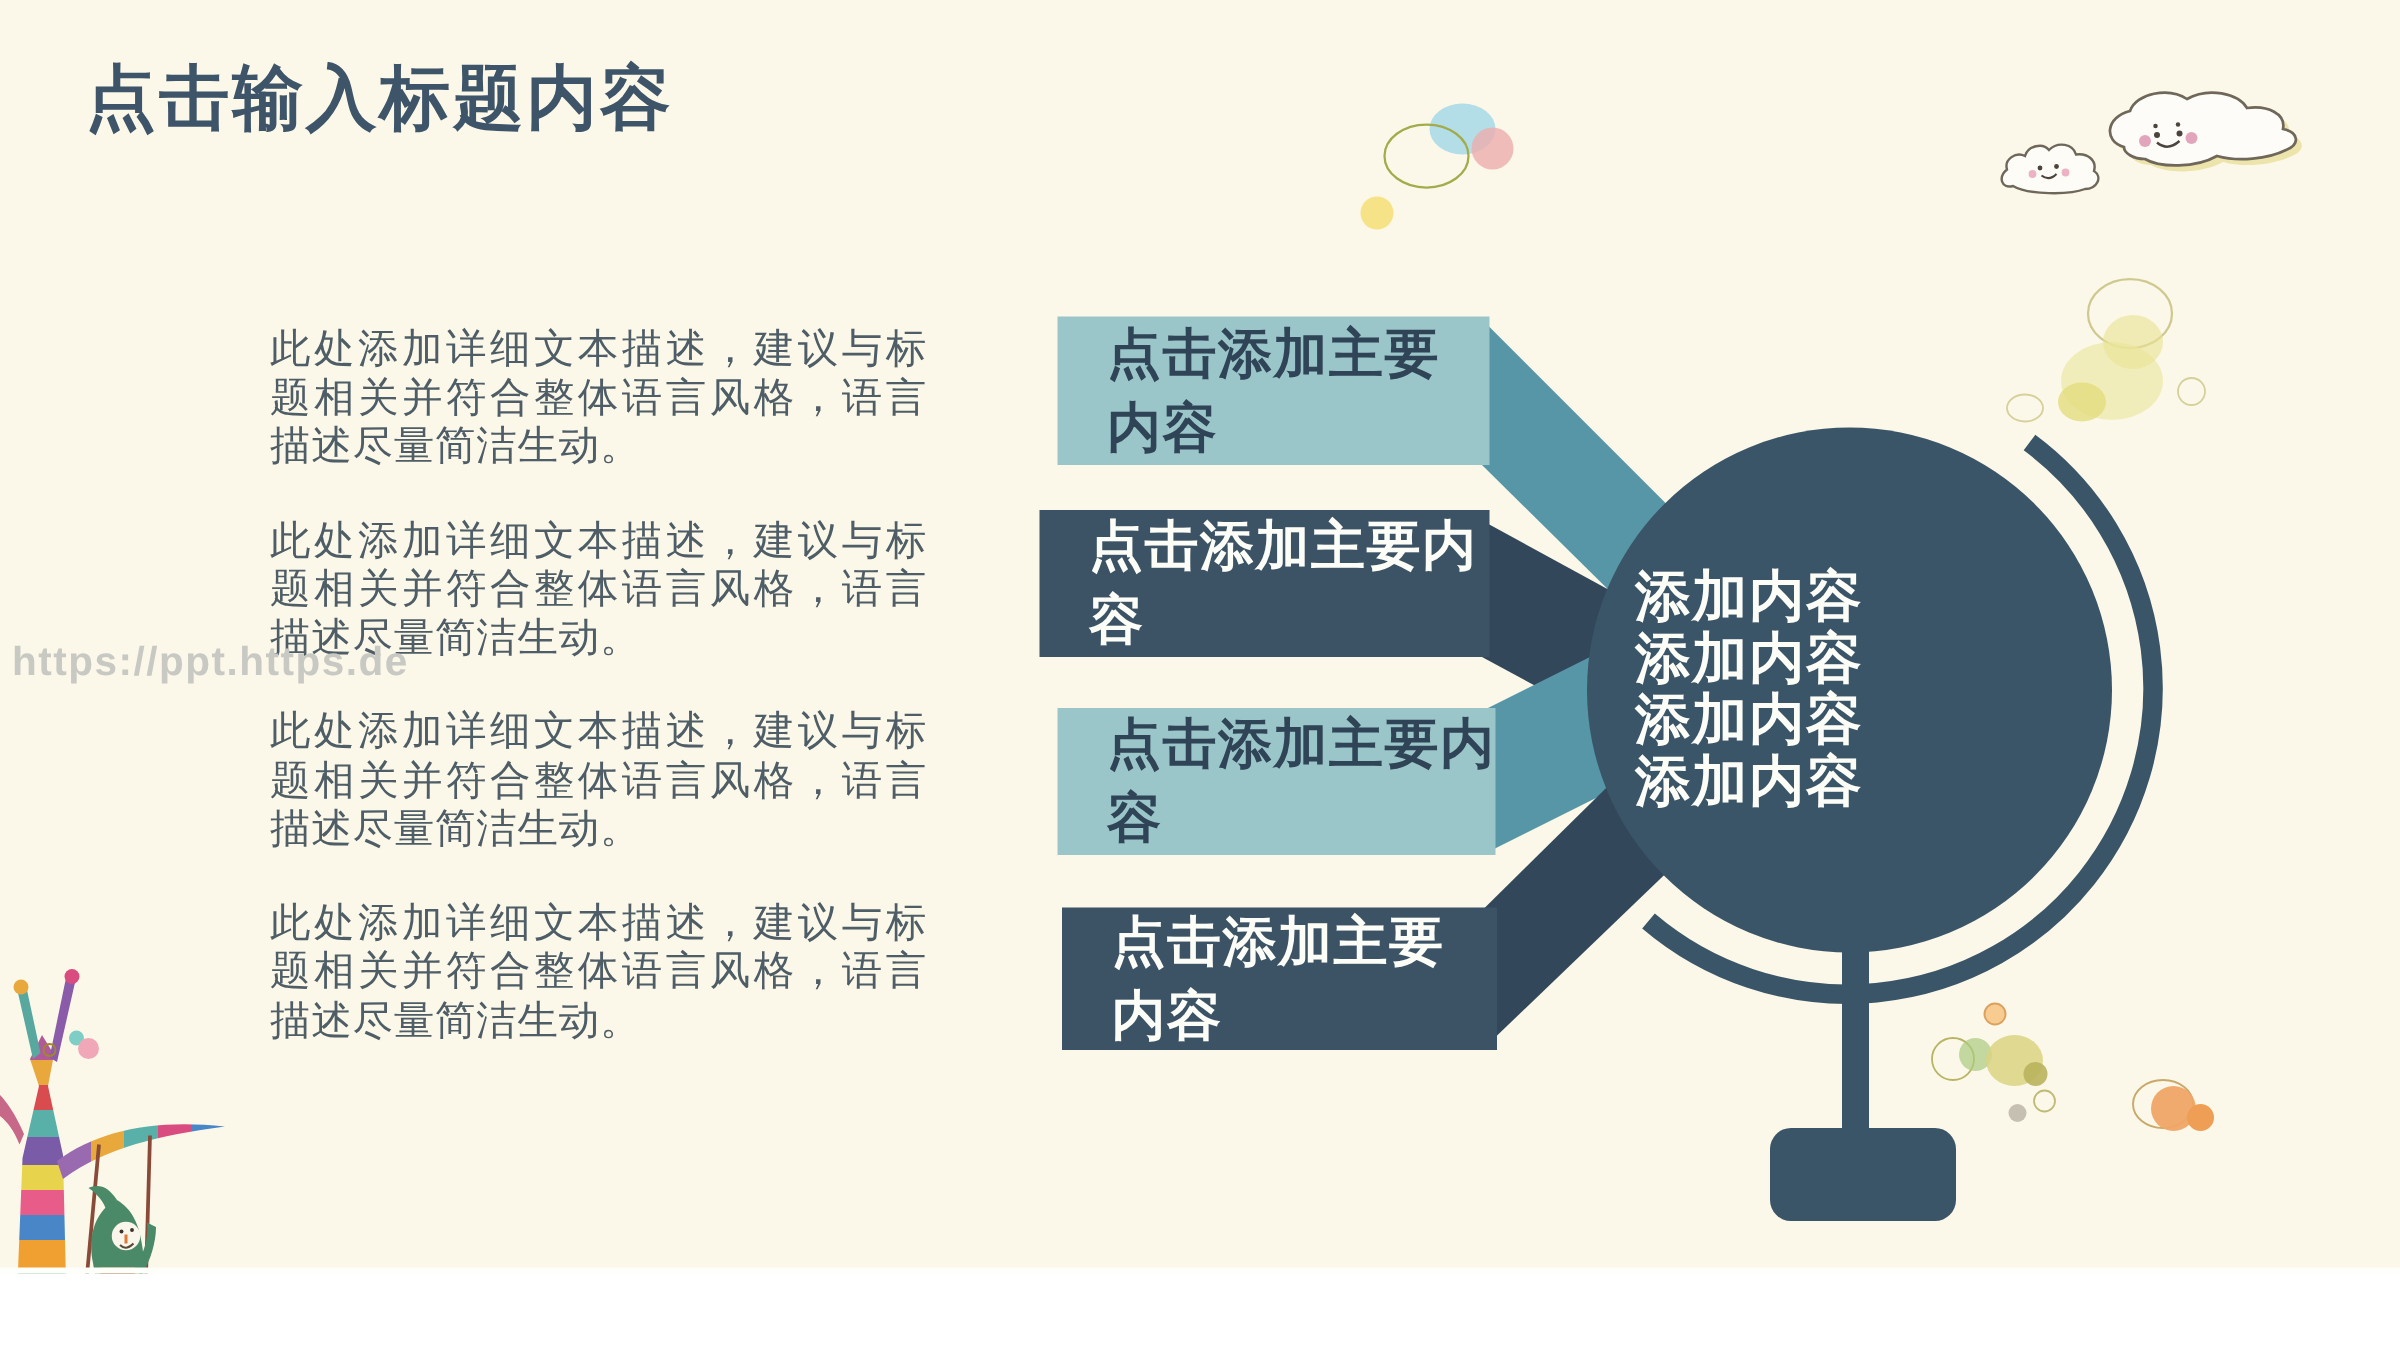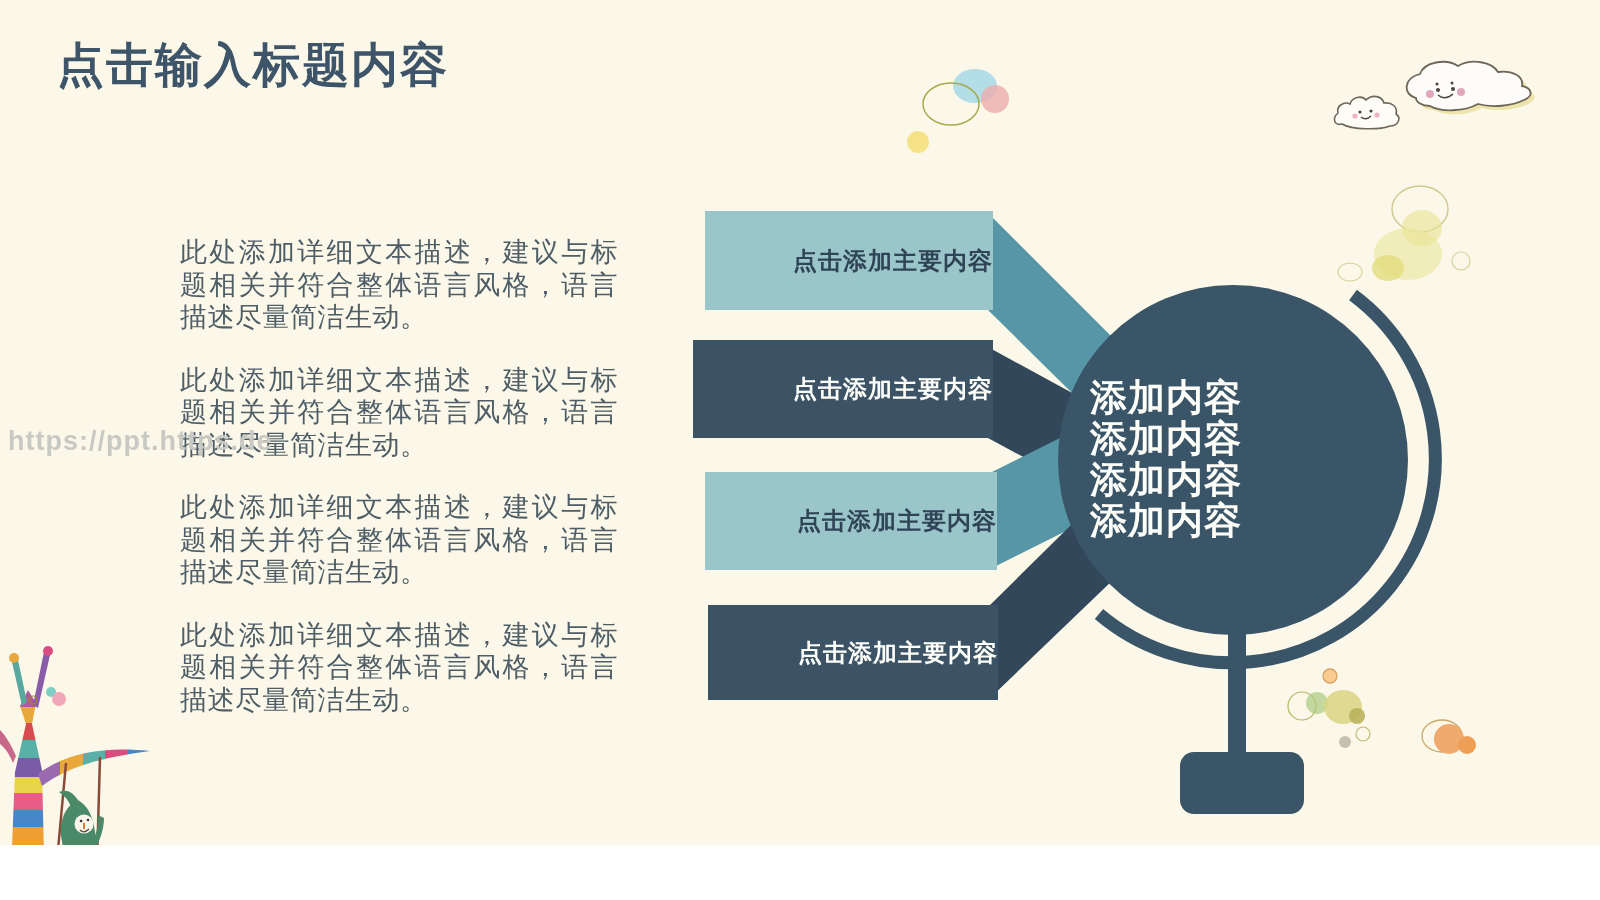--- a/index.html
+++ b/index.html
@@ -6,34 +6,34 @@
   .slide {
     position:relative; width:1600px; height:849px; overflow:hidden;
     background:#fbf8e9;
     font-family:"Liberation Sans","DejaVu Sans",sans-serif;
   }
   .diagram-svg { position:absolute; left:0; top:0; z-index:1; }
   .slide-title {
     position:absolute; left:57px; top:34px; z-index:3; margin:0;
     font-size:47px; font-weight:800; letter-spacing:2px; color:#3e5468;
   }
-  .body-col { position:absolute; left:180px; top:216px; width:440px; z-index:2;margin-top:20px; }
+  .body-col { position:absolute; left:180px; top:216px; width:440px; z-index:2; }
   .body-par {
     width:438px; margin:0 0 30px 0;
     font-size:27px; line-height:32.5px; letter-spacing:0.5px;
     color:#4e5d66; text-align:justify;
   }
   .watermark {
     position:absolute; left:8px; top:426px; z-index:4;
     font-size:27px; font-weight:600; letter-spacing:1px; color:#c9c9c3;
   }
   .banner {
     position:absolute; display:flex; align-items:center; z-index:2;
     padding-left:33px; box-sizing:border-box;
-    font-size:24px; font-weight:800; letter-spacing:1px;justify-content:flex-end;
+    font-size:36px; font-weight:800; letter-spacing:1px;justify-content:flex-end;
   }
   .banner.teal { background:#9bc6c9; color:#2f4456; }
   .banner.navy { background:#3c5366; color:#fdfdf8; }
   .banner-1 { left:705px; top:211px; width:288px; height:99px; }
   .banner-2 { left:693px; top:340px; width:300px; height:98px; }
   .banner-3 { left:705px; top:472px; width:292px; height:98px; }
   .banner-4 { left:708px; top:605px; width:290px; height:95px; }
   .globe-text {
     position:absolute; left:1090px; top:377px; width:300px; z-index:2;
     text-align:left; font-size:37px; font-weight:800; line-height:41px;

